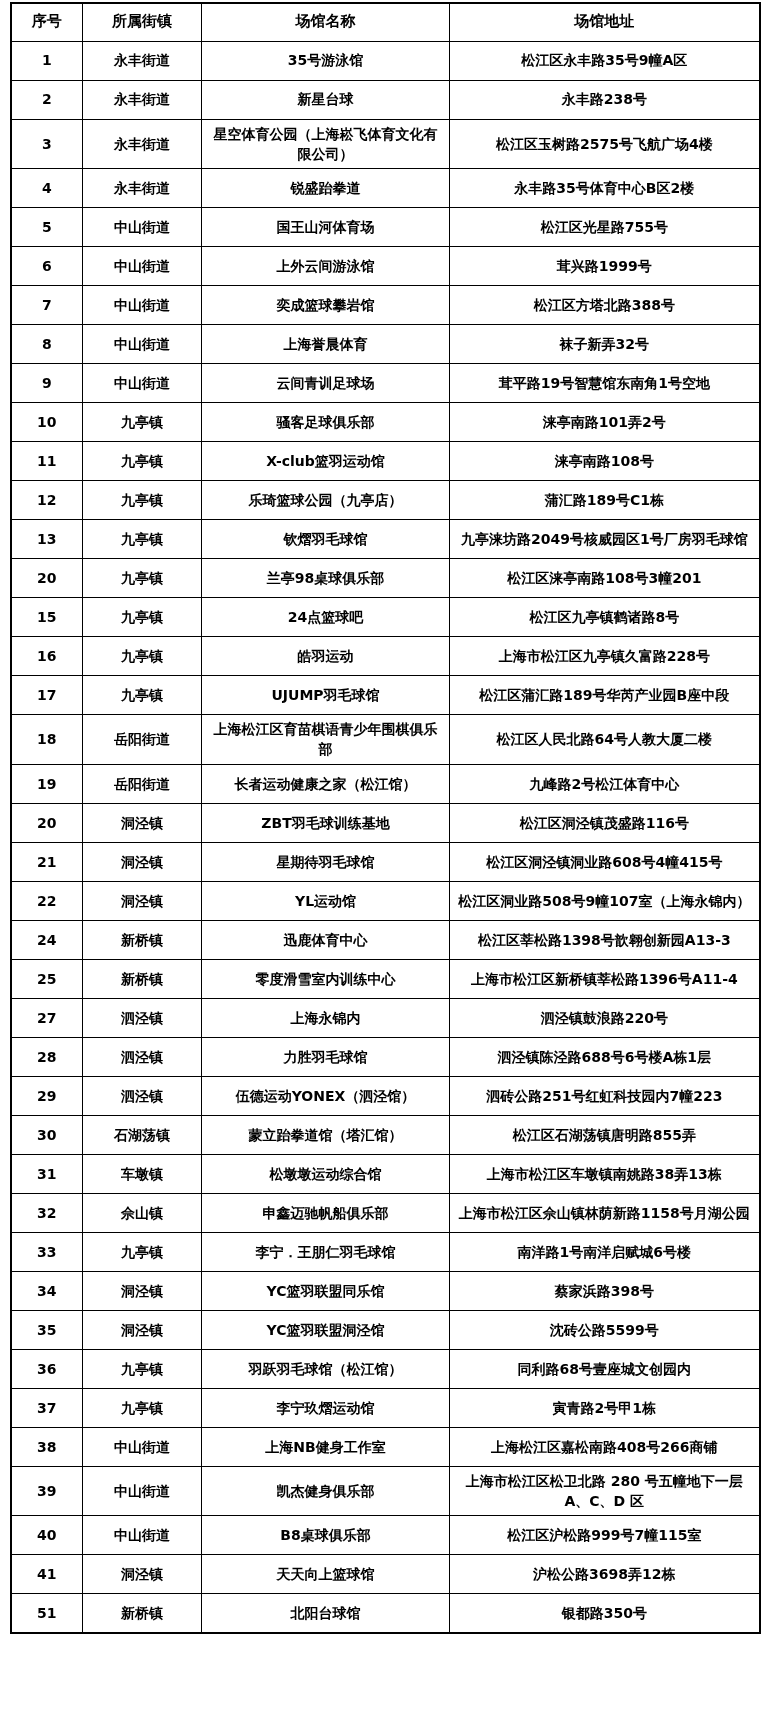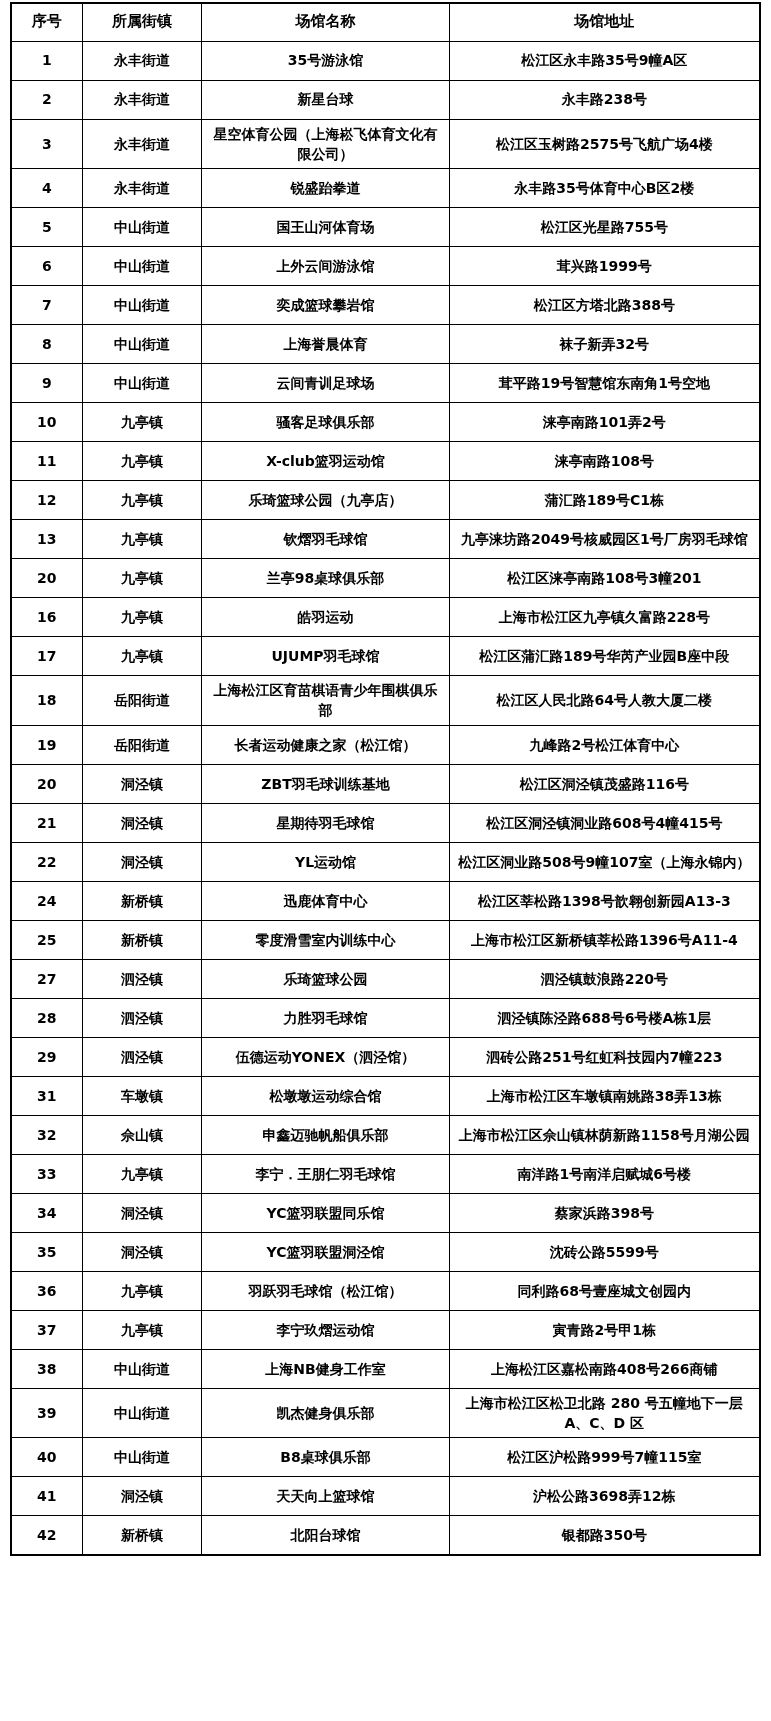--- a/index.html
+++ b/index.html
@@ -145,20 +145,26 @@
           <td>钦熠羽毛球馆</td>
           <td>九亭涞坊路2049号核威园区1号厂房羽毛球馆</td>
         </tr>
         <tr>
           <td>20</td>
           <td>九亭镇</td>
           <td>兰亭98桌球俱乐部</td>
           <td>松江区涞亭南路108号3幢201</td>
         </tr>
         <tr>
+          <td>15</td>
+          <td>九亭镇</td>
+          <td>24点篮球吧</td>
+          <td>松江区九亭镇鹤诸路8号</td>
+        </tr>
+        <tr>
           <td>16</td>
           <td>九亭镇</td>
           <td>皓羽运动</td>
           <td>上海市松江区九亭镇久富路228号</td>
         </tr>
         <tr>
           <td>17</td>
           <td>九亭镇</td>
           <td>UJUMP羽毛球馆</td>
           <td>松江区蒲汇路189号华芮产业园B座中段</td>
@@ -201,36 +207,42 @@
         </tr>
         <tr>
           <td>25</td>
           <td>新桥镇</td>
           <td>零度滑雪室内训练中心</td>
           <td>上海市松江区新桥镇莘松路1396号A11-4</td>
         </tr>
         <tr>
           <td>27</td>
           <td>泗泾镇</td>
-          <td>乐琦篮球公园</td>
+          <td>上海永锦内</td>
           <td>泗泾镇鼓浪路220号</td>
         </tr>
         <tr>
           <td>28</td>
           <td>泗泾镇</td>
           <td>力胜羽毛球馆</td>
           <td>泗泾镇陈泾路688号6号楼A栋1层</td>
         </tr>
         <tr>
           <td>29</td>
           <td>泗泾镇</td>
           <td>伍德运动YONEX（泗泾馆）</td>
           <td>泗砖公路251号红虹科技园内7幢223</td>
         </tr>
         <tr>
+          <td>30</td>
+          <td>石湖荡镇</td>
+          <td>蒙立跆拳道馆（塔汇馆）</td>
+          <td>松江区石湖荡镇唐明路855弄</td>
+        </tr>
+        <tr>
           <td>31</td>
           <td>车墩镇</td>
           <td>松墩墩运动综合馆</td>
           <td>上海市松江区车墩镇南姚路38弄13栋</td>
         </tr>
         <tr>
           <td>32</td>
           <td>佘山镇</td>
           <td>申鑫迈驰帆船俱乐部</td>
           <td>上海市松江区佘山镇林荫新路1158号月湖公园</td>
@@ -283,20 +295,20 @@
           <td>B8桌球俱乐部</td>
           <td>松江区沪松路999号7幢115室</td>
         </tr>
         <tr>
           <td>41</td>
           <td>洞泾镇</td>
           <td>天天向上篮球馆</td>
           <td>沪松公路3698弄12栋</td>
         </tr>
         <tr>
-          <td>42</td>
+          <td>51</td>
           <td>新桥镇</td>
           <td>北阳台球馆</td>
           <td>银都路350号</td>
         </tr>
       </tbody>
   </table>
 </div>
 
 </body></html>

